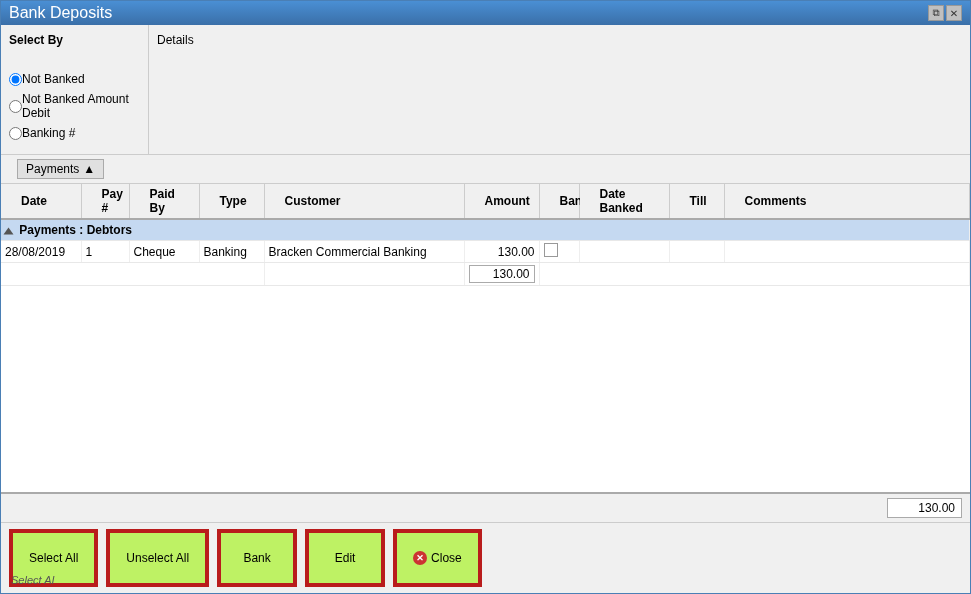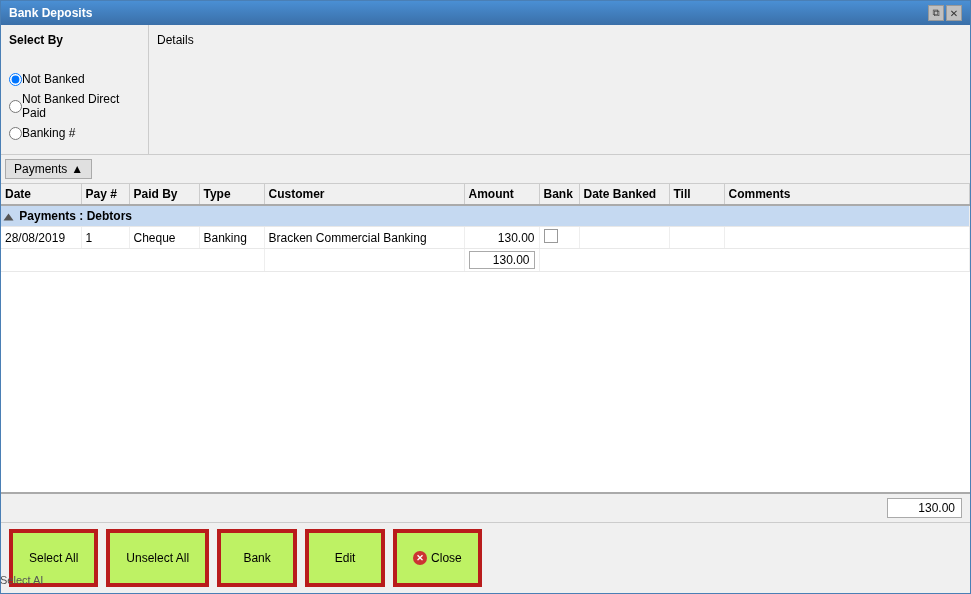--- a/index.html
+++ b/index.html
@@ -16,21 +16,21 @@
       background: linear-gradient(to bottom, #4a8fd4, #3a6fa8);
       color: white;
       padding: 4px 8px;
       display: flex;
       align-items: center;
       justify-content: space-between;
       height: 24px;
       flex-shrink: 0;
     }
     
-    .title-bar-title { font-weight: bold; font-size: 12px; text-align: right; }
+    .title-bar-title { font-weight: normal; font-size: 16px; text-align: right; }
     
     .title-bar-buttons { display: flex; gap: 2px; }
     
     .title-btn {
       width: 16px; height: 16px;
       background: #c0c0c0;
       border: 1px solid #999;
       cursor: pointer;
       display: flex; align-items: center; justify-content: center;
       font-size: 10px;
@@ -69,21 +69,21 @@
     
     .details-panel {
       flex: 1;
       padding: 8px;
       background: #f0f0f0;
     }
     
     .details-title { font-weight: normal; }
     
     .payments-toolbar {
-      padding: 4px 4px;
+      padding: 4px 16px;
       background: #f0f0f0;
       border-bottom: 1px solid #ccc;
       flex-shrink: 0;
     }
     
     .payments-btn {
       background: #e0e0e0;
       border: 1px solid #aaa;
       padding: 2px 8px;
       cursor: pointer;
@@ -110,21 +110,21 @@
     .col-amount { width: 75px; }
     .col-bank { width: 40px; }
     .col-datebanked { width: 90px; }
     .col-till { width: 55px; }
     .col-comments { width: auto; }
     
     thead tr th {
       background: #f0f0f0;
       border-bottom: 2px solid #aaa;
       border-right: 1px solid #ccc;
-      padding: 3px 4px;
+      padding: 3px 20px;
       text-align: left;
       font-weight: bold;
       position: sticky; top: 0;
     }
     
     .col-amount-th { text-align: left; }
     
     tbody tr td {
       padding: 2px 4px;
       border-bottom: 1px solid #e8e8e8;
@@ -191,23 +191,24 @@
       border-radius: 50%;
       display: flex; align-items: center; justify-content: center;
       color: white;
       font-size: 9px;
       font-weight: bold;
     }
 
     .select-ai-label {
       position: absolute;
       bottom: 8px;
-      left: 0;
+      left: 11px;
       font-size: 11px;
       color: #555;
+      font-style: italic;
     }
 
     .checkbox-bank {
       width: 14px; height: 14px;
       border: 1px solid #999;
       background: white;
       display: inline-block;
     }
 
     .group-triangle {
@@ -239,21 +240,21 @@
     <div class="top-section">
 
       <div class="select-by-panel">
         <div class="select-by-title">Select By</div>
         <label class="radio-item">
           <input type="radio" name="select_by" checked="" style="">
           <span>Not Banked</span>
         </label>
         <label class="radio-item">
           <input type="radio" name="select_by" style="">
-          <span>Not Banked Direct Paid</span>
+          <span>Not Banked Amount Debit</span>
         </label>
         <label class="radio-item">
           <input type="radio" name="select_by" style="">
           <span>Banking #</span>
         </label>
       </div>
 
       <div class="details-panel">
         <span class="details-title">Details</span>
       </div>

